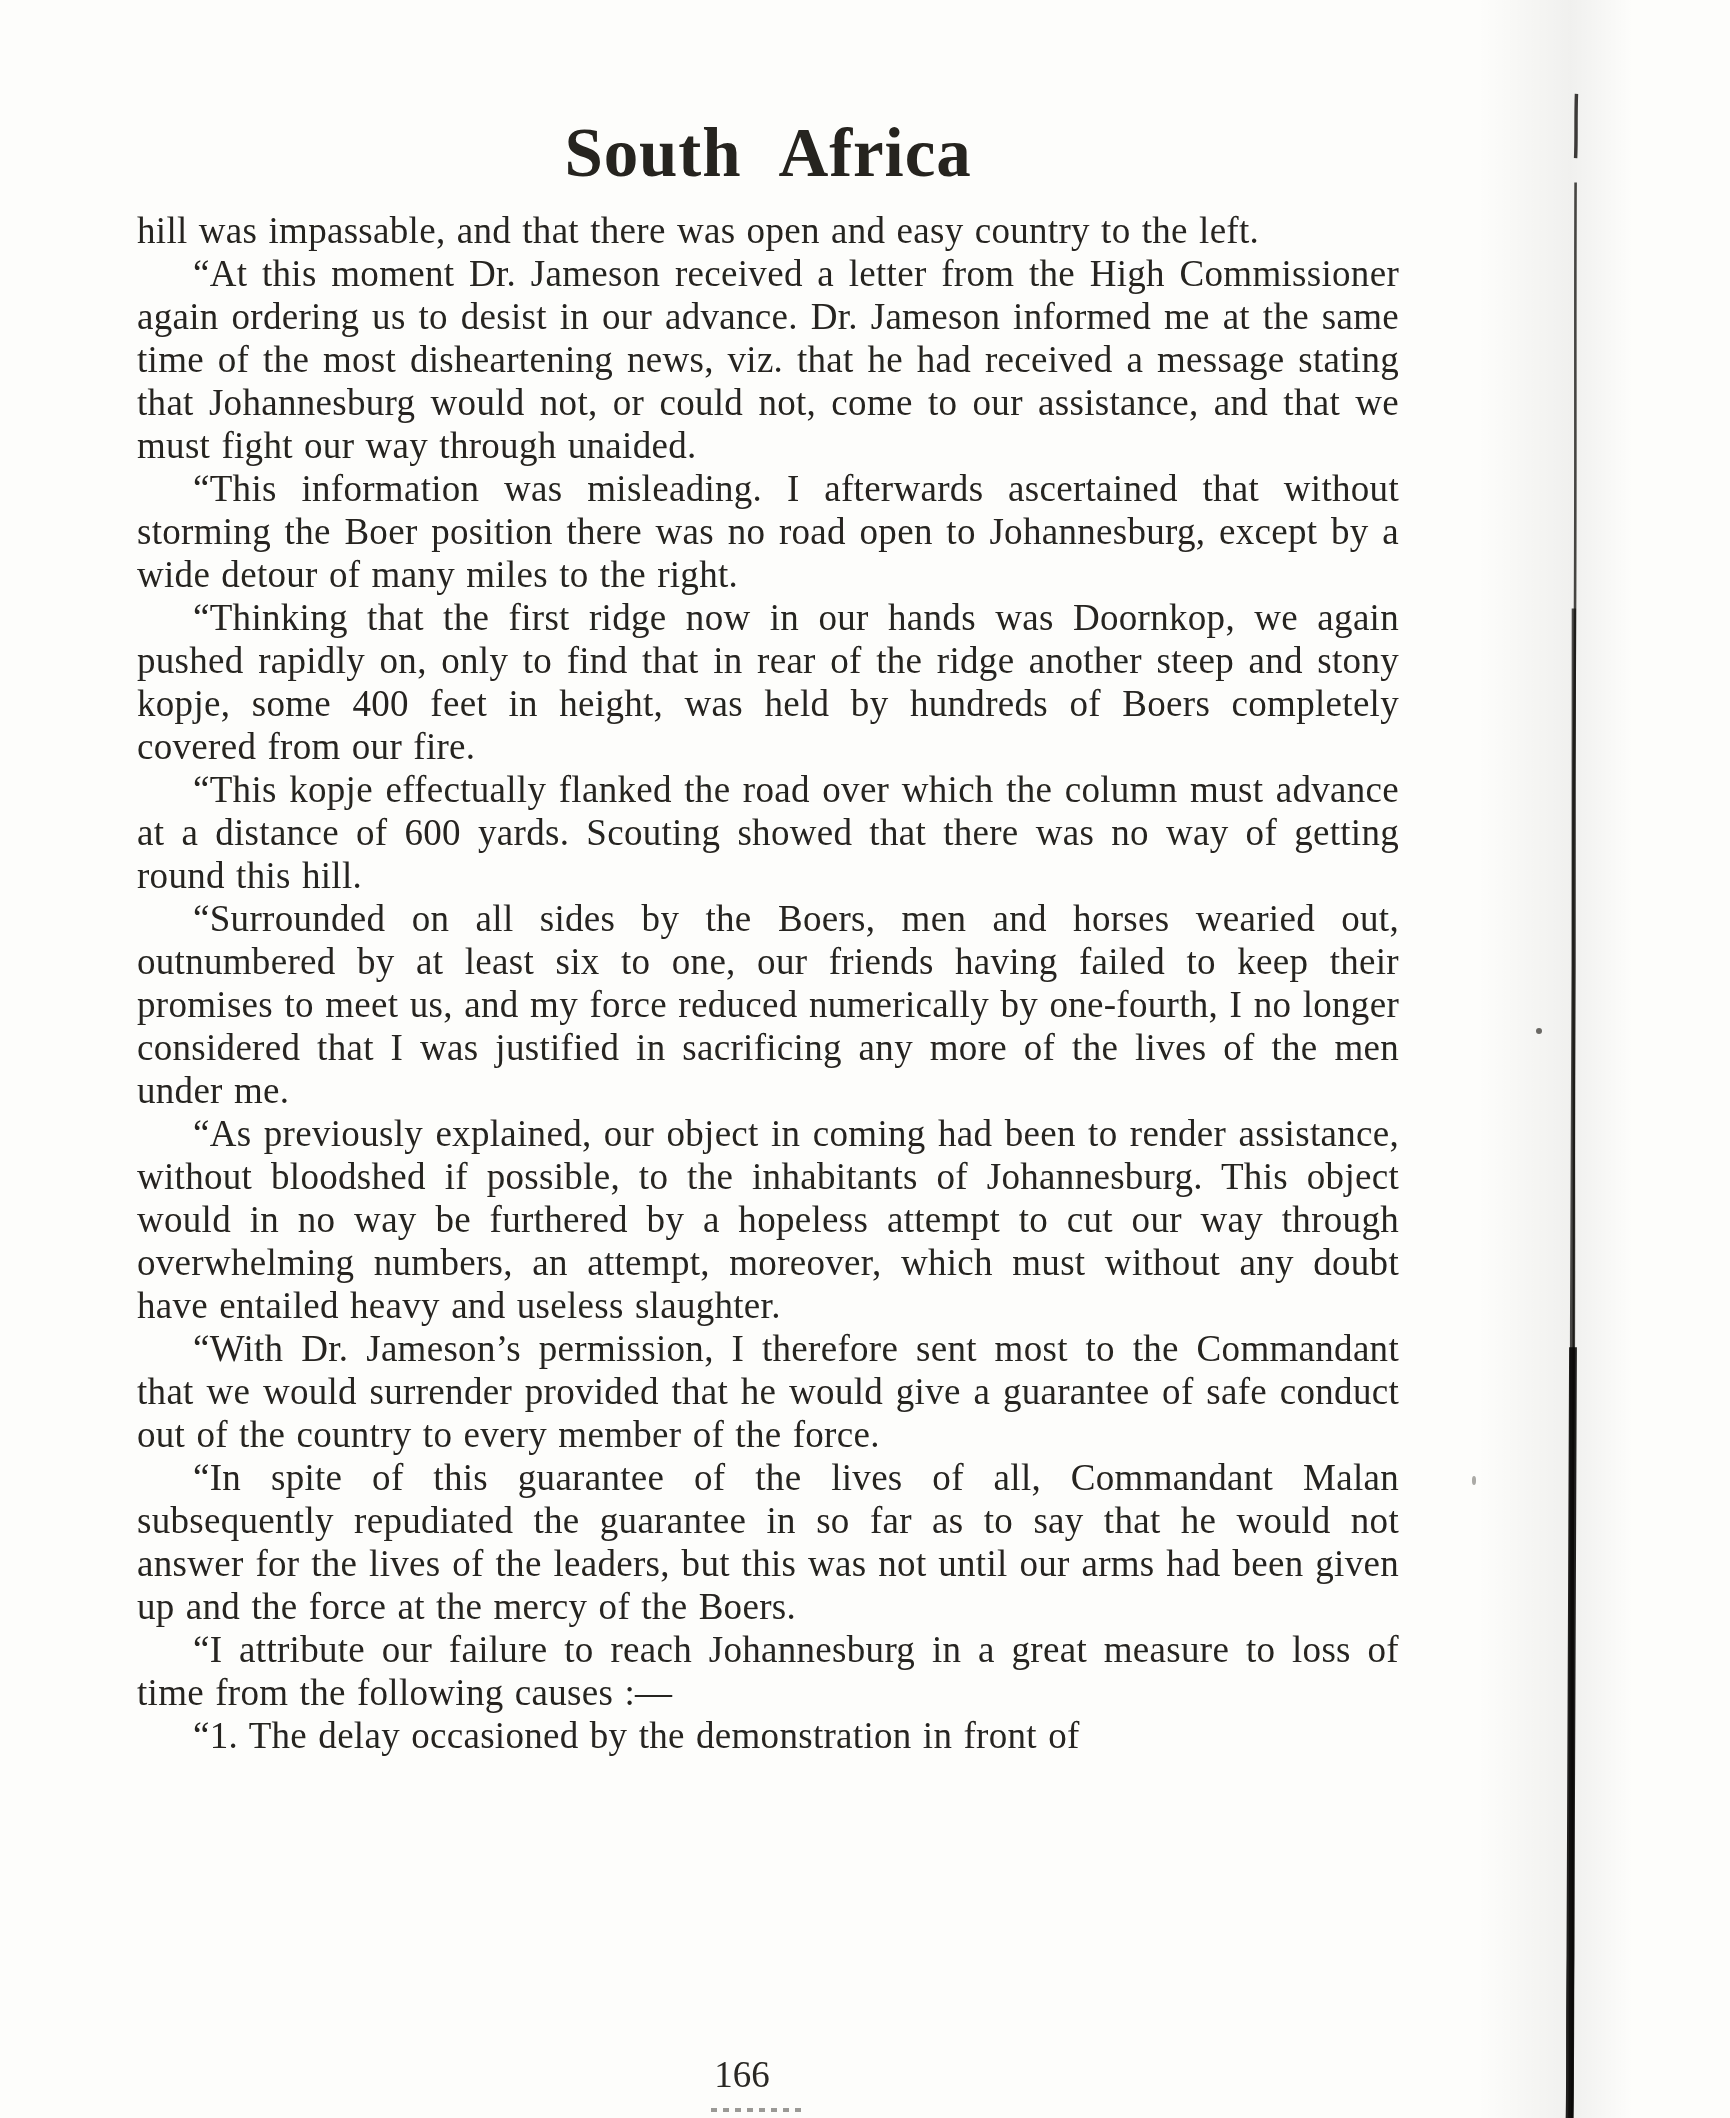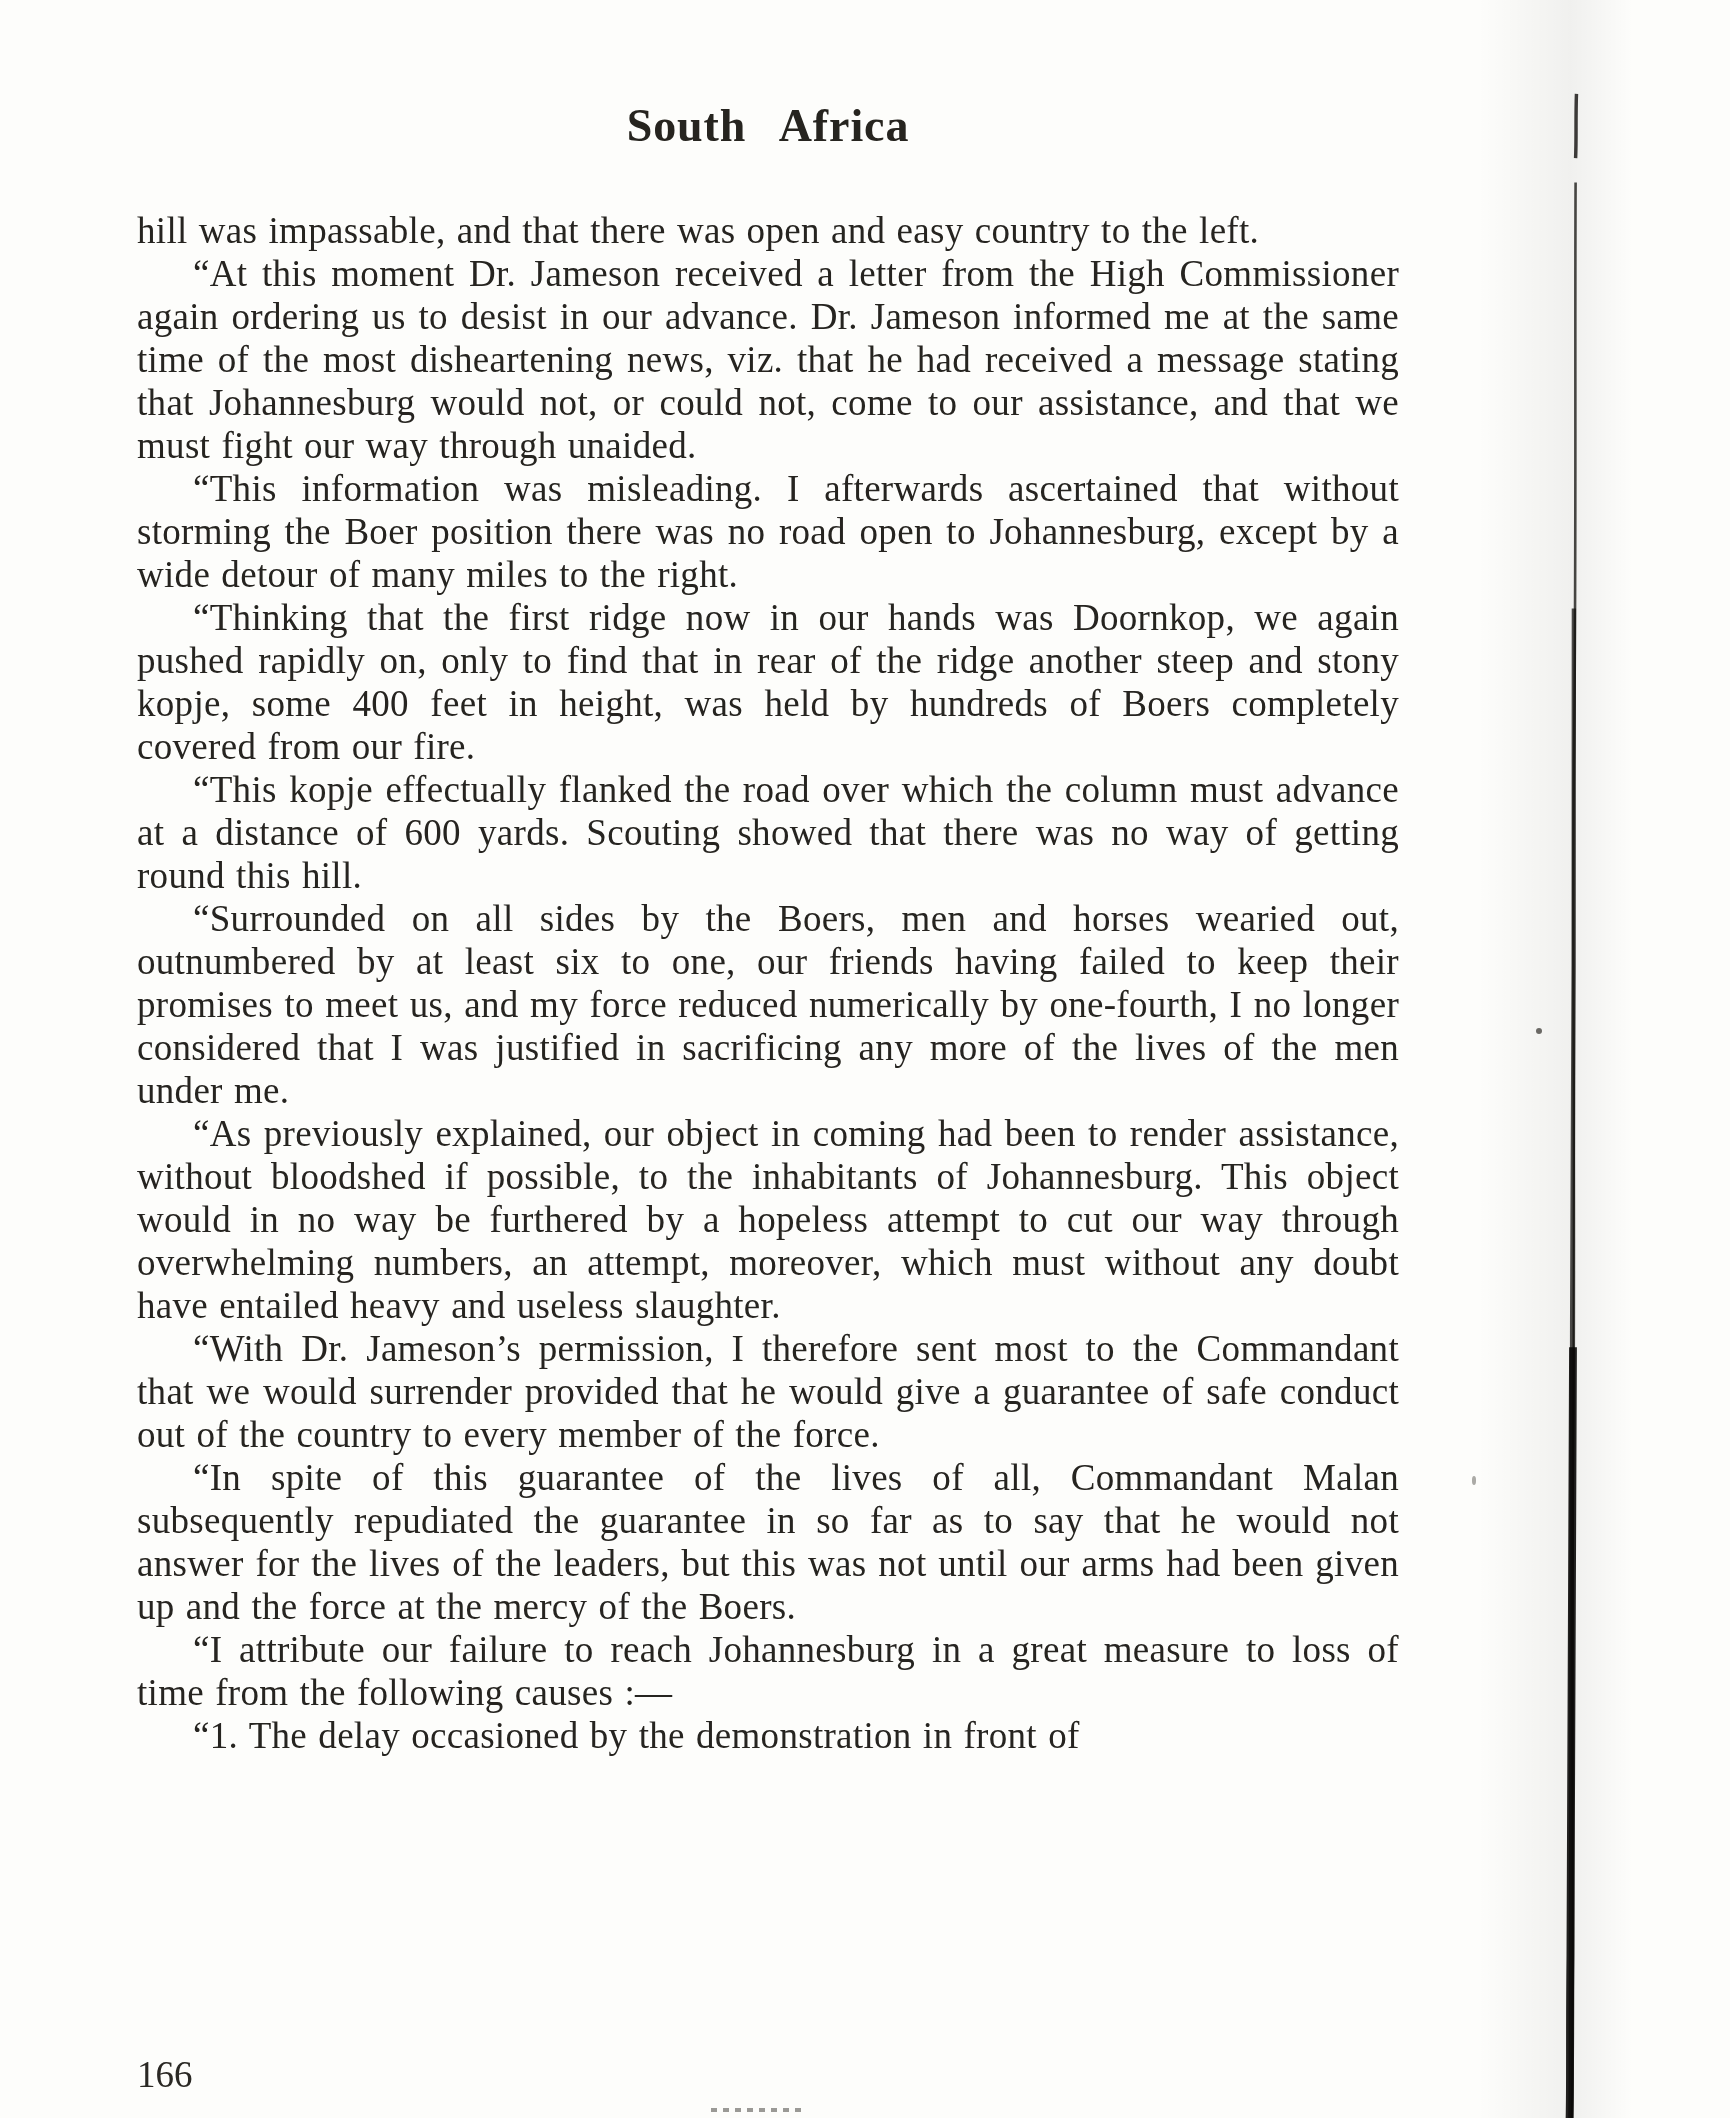--- a/index.html
+++ b/index.html
@@ -15,21 +15,21 @@
     overflow: hidden;
     font-family: "Liberation Serif", serif;
     color: #222220;
   }
   .page-title {
     position: absolute;
     top: 70px;
     left: 137px;
     width: 1262px;
     text-align: center;
-    font-size: 46px;
+    font-size: 69px;
     line-height: 1.1;
     letter-spacing: 0.9px;
     word-spacing: 22.6px;
     color: #26241f;
   }
   .text-block {
     position: absolute;
     top: 193px;
     left: 137px;
     width: 1262px;
@@ -46,21 +46,21 @@
     text-indent: 56px;
   }
   .text-block p.no-indent {
     text-indent: 0;
   }
   .page-number {
     position: absolute;
     top: 2053px;
     left: 137px;
     width: 1210px;
-    text-align: left;
+    text-align: center;
     font-size: 37px;
     color: #2a2824;
   }
   .pagenum-squiggle {
     position: absolute;
     left: 711px;
     top: 2108px;
     width: 96px;
     height: 3.5px;
     background: repeating-linear-gradient(90deg, #4a4843 0 6px, transparent 6px 12px);

